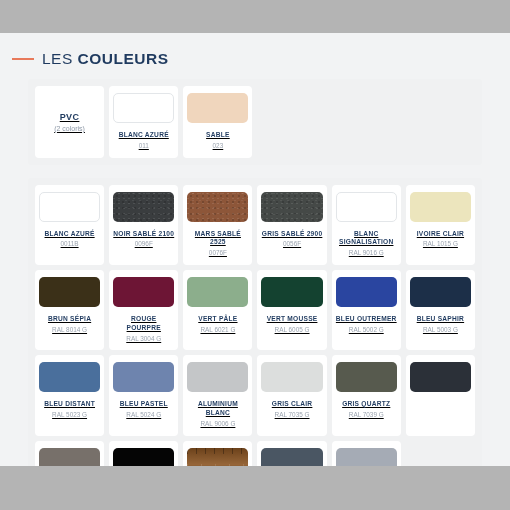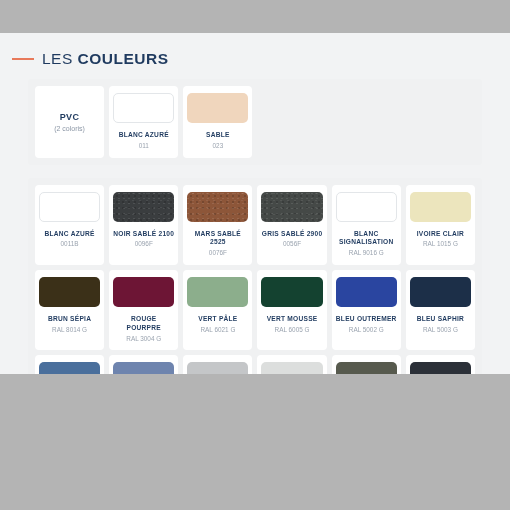--- a/index.html
+++ b/index.html
@@ -33,21 +33,21 @@
     top: 466px; left: 0;
     width: 510px;
     height: 44px;
     background: #b4b4b4;
   }
 
   .viewport {
     position: absolute;
     top: 33px; left: 0;
     width: 510px;
-    height: 341px;
+    height: 433px;
     background: #f2f3f4;
     overflow: hidden;
   }
 
   
   .heading-row {
     display: flex;
     align-items: center;
     padding: 17px 0 0 12px;
   }
@@ -69,20 +69,21 @@
 
   
   .section {
     margin: 10px 28px 0 28px;
     background: #f0f1f2;
     border-radius: 3px;
     padding: 7px;
     display: grid;
     grid-template-columns: repeat(6, 1fr);
     gap: 5px;
+    text-decoration: underline;
   }
   .section.pvc { margin-top: 11px; }
   .section.alu { margin-top: 13px; }
 
   
   .label-card {
     grid-column: 1;
     grid-row: 1 / -1;
     background: #ffffff;
     border-radius: 4px;

